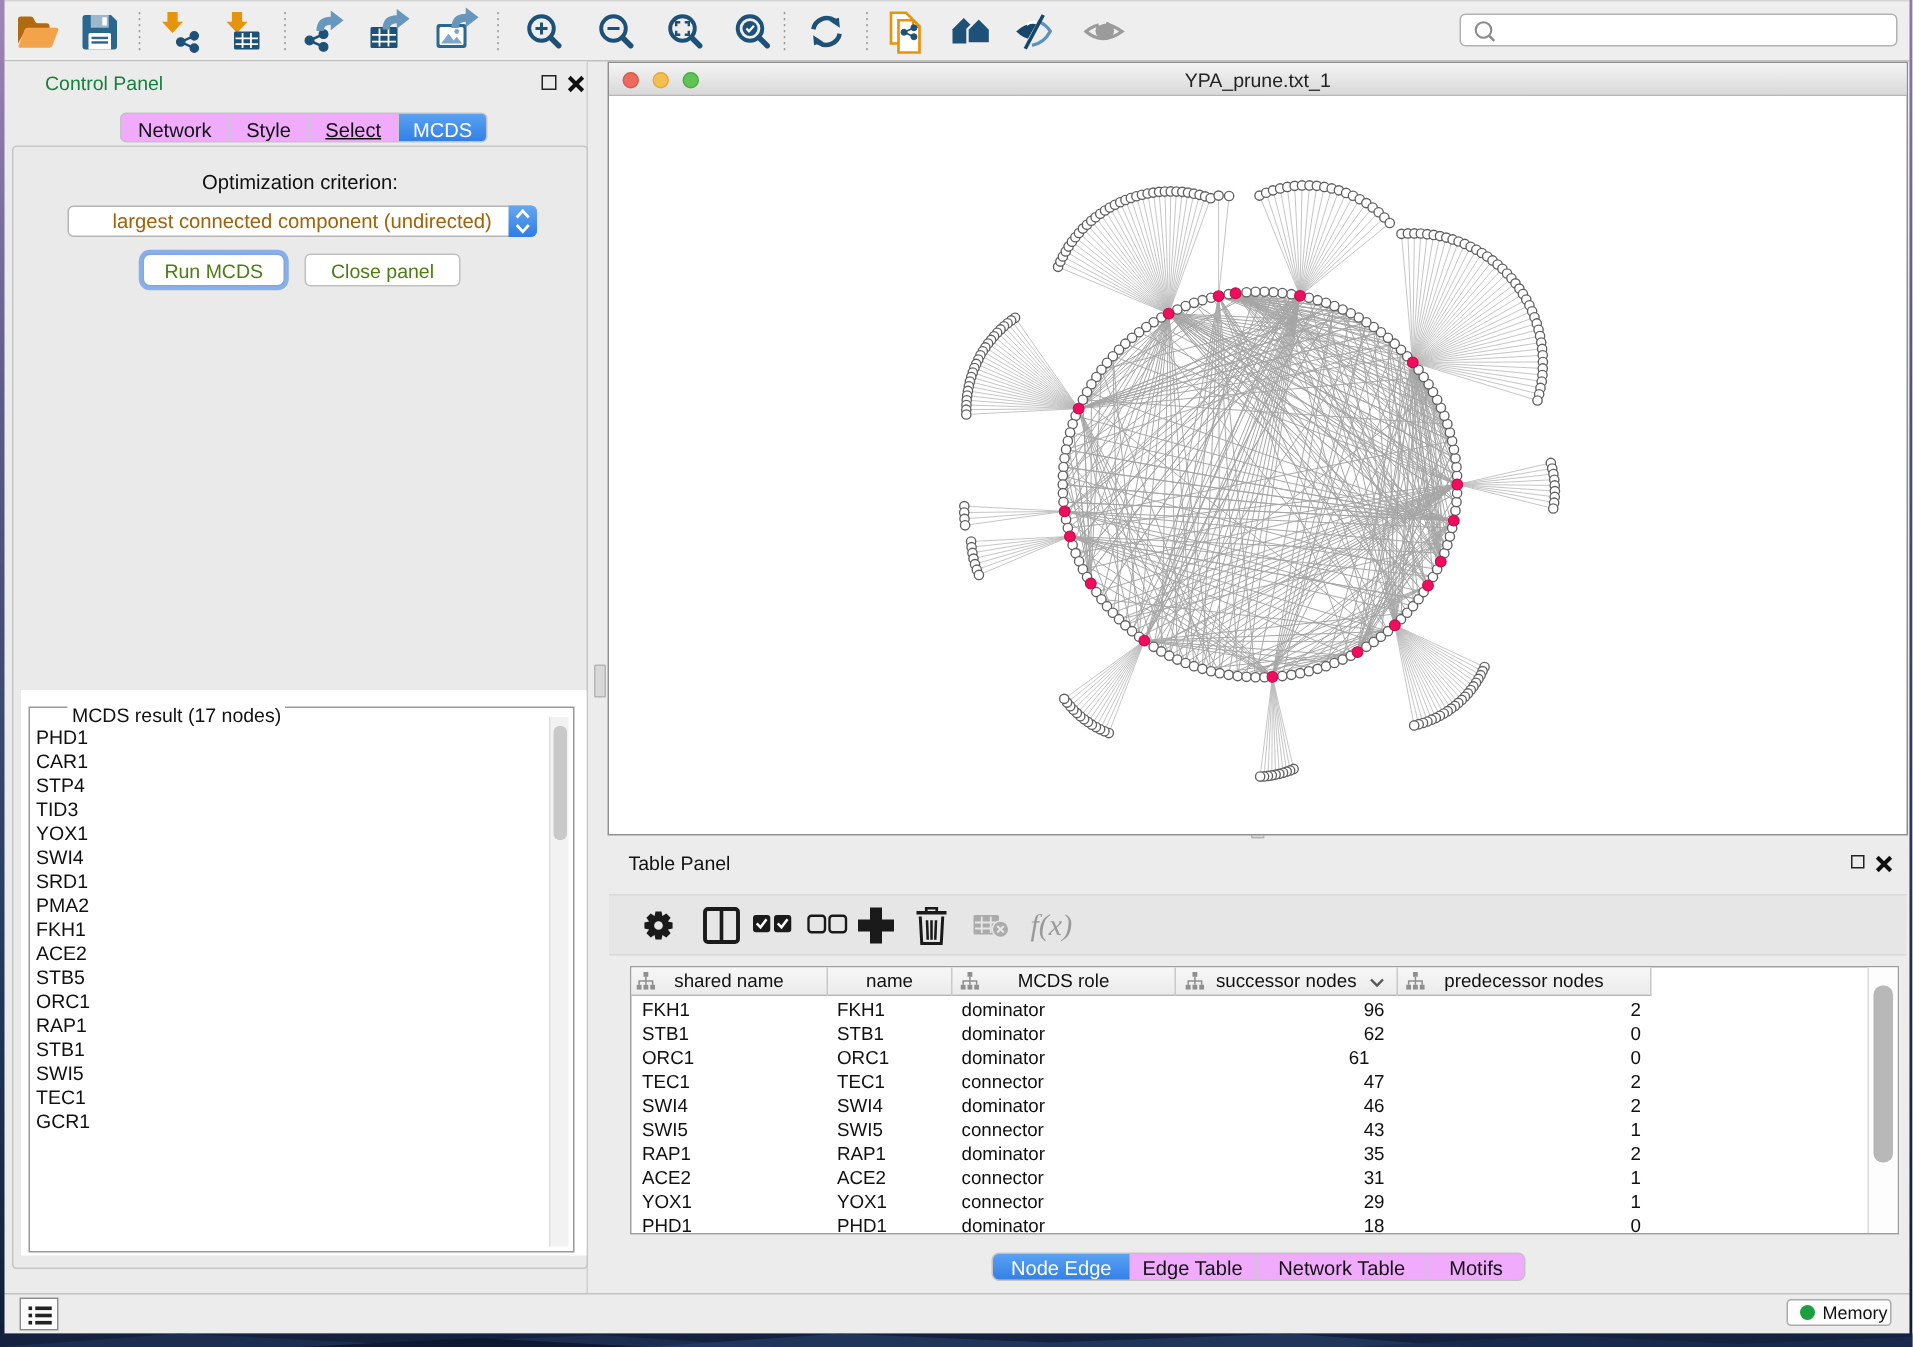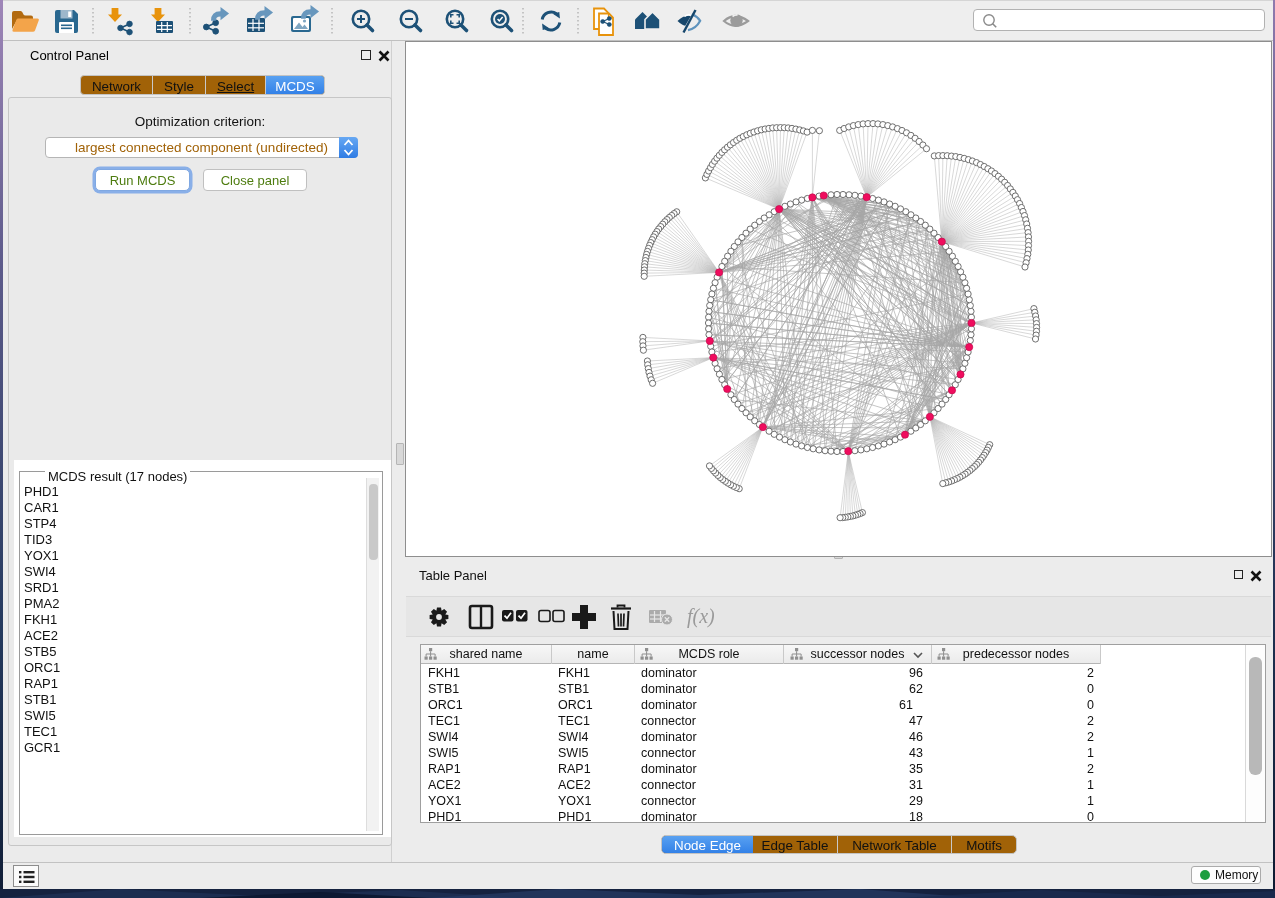--- a/index.html
+++ b/index.html
@@ -9,25 +9,25 @@
 
 #edgeL { left:0; top:0; width:3px; height:898px; background:linear-gradient(#9f86b8, #5c5a8a 30%, #253a5e 70%, #101d36); }
 #edgeR { right:0; top:0; width:2px; height:898px; background:linear-gradient(#8f7aae, #50507e 30%, #1e3050 70%, #0e1a30); }
 #wallB { left:0; top:889px; width:1275px; height:9px; background:linear-gradient(90deg,#1b2c4e,#0d1830 20%,#24375c 45%,#101e38 70%,#1a2c4e); }
 
 #toolbar { left:3px; top:0; width:1270px; height:41px; background:#eeeeee; border-top:1px solid #d5d5d5; border-bottom:1px solid #c0c0c0; }
 
 #search { position:absolute; left:973px; top:9px; width:292px; height:22px; background:#fff; border:1px solid #b2b2b2; border-radius:4px; }
 
 #cpanel { left:3px; top:41px; width:389px; height:821px; background:#ebebeb; border-right:1px solid #d0d0d0; }
-#cpTitle { left:30px; top:48px; font-size:13px; color:#000000; }
+#cpTitle { left:30px; top:48px; font-size:13px; color:#15803d; }
 #cpFloat { left:361px; top:50px; width:10px; height:10px; border:1.5px solid #222; }
 #cpClose { left:378px; top:44px; font-size:13px; color:#111; font-weight:bold; }
 
-.seg { position:absolute; display:flex; background:#a16207; border:1px solid #c3c3c3; border-radius:4px; overflow:hidden; }
+.seg { position:absolute; display:flex; background:#f0abfc; border:1px solid #c3c3c3; border-radius:4px; overflow:hidden; }
 .seg .s { display:flex; align-items:center; justify-content:center; font-size:13.4px; color:#111; border-right:1px solid #c9c9c9; }
 .seg .s:last-child { border-right:none; }
 .seg .sel { background:linear-gradient(#59a1f1,#2e7de6); color:#fff; border-right:none; }
 #cpTabs { left:80px; top:75px; height:20px; }
 #cpTabs .s { height:20px; }
 
 #tabContent { left:8px; top:97px; width:384px; height:749px; background:#eaeaea; border:1px solid #c6c6c6; border-radius:3px; }
 #optLabel { left:0; top:114px; width:400px; text-align:center; font-size:13.5px; color:#111; }
 #dropdown { left:45px; top:137px; width:313px; height:21px; background:#fff; border:1px solid #b5b5b5; border-radius:4px; }
 #ddText { position:absolute; left:29px; top:1.5px; font-size:13.5px; color:#a16207; }
@@ -236,20 +236,26 @@
 <div class="abs" id="resultWrap"></div>
 <div class="abs" id="fieldset"></div>
 <div class="abs" id="legend">MCDS result (17 nodes)</div>
 <div class="abs" id="list">PHD1<br>CAR1<br>STP4<br>TID3<br>YOX1<br>SWI4<br>SRD1<br>PMA2<br>FKH1<br>ACE2<br>STB5<br>ORC1<br>RAP1<br>STB1<br>SWI5<br>TEC1<br>GCR1</div>
 <div class="abs" id="listSb">
     <div id="listThumb"></div>
   </div>
 <div class="abs" id="vdivGrip"></div>
 <div class="abs" style="left:834px; top:552px; width:9px; height:7px; background:#d8d8d8; border:1px solid #b5b5b5; border-radius:1px;"></div>
 <div class="abs" id="netWin">
+  <div id="netTitle">
+    <div class="tl" style="left:9px; background:#ee6a5f; border:0.5px solid #d85a50;"></div>
+    <div class="tl" style="left:29px; background:#f5bf4f; border:0.5px solid #e0a93b;"></div>
+    <div class="tl" style="left:49px; background:#5fc454; border:0.5px solid #4aad3f;"></div>
+    <div class="t">YPA_prune.txt_1</div>
+  </div>
   <div id="graphHolder" style="position:absolute; left:0; top:24px; width:865px; height:493px;">
     <svg width="865" height="493" viewBox="0 0 865 493">
 <g stroke="#6f6f6f" stroke-width="0.65" opacity="0.62">
 <line x1="373.1" y1="143.1" x2="536.0" y2="338.1"></line>
 <line x1="373.1" y1="143.1" x2="543.1" y2="328.7"></line>
 <line x1="373.1" y1="143.1" x2="552.1" y2="313.5"></line>
 <line x1="373.1" y1="143.1" x2="558.9" y2="297.3"></line>
 <line x1="373.1" y1="143.1" x2="562.1" y2="286.0"></line>
 <line x1="373.1" y1="143.1" x2="565.0" y2="268.7"></line>
 <line x1="373.1" y1="143.1" x2="565.4" y2="251.2"></line>

